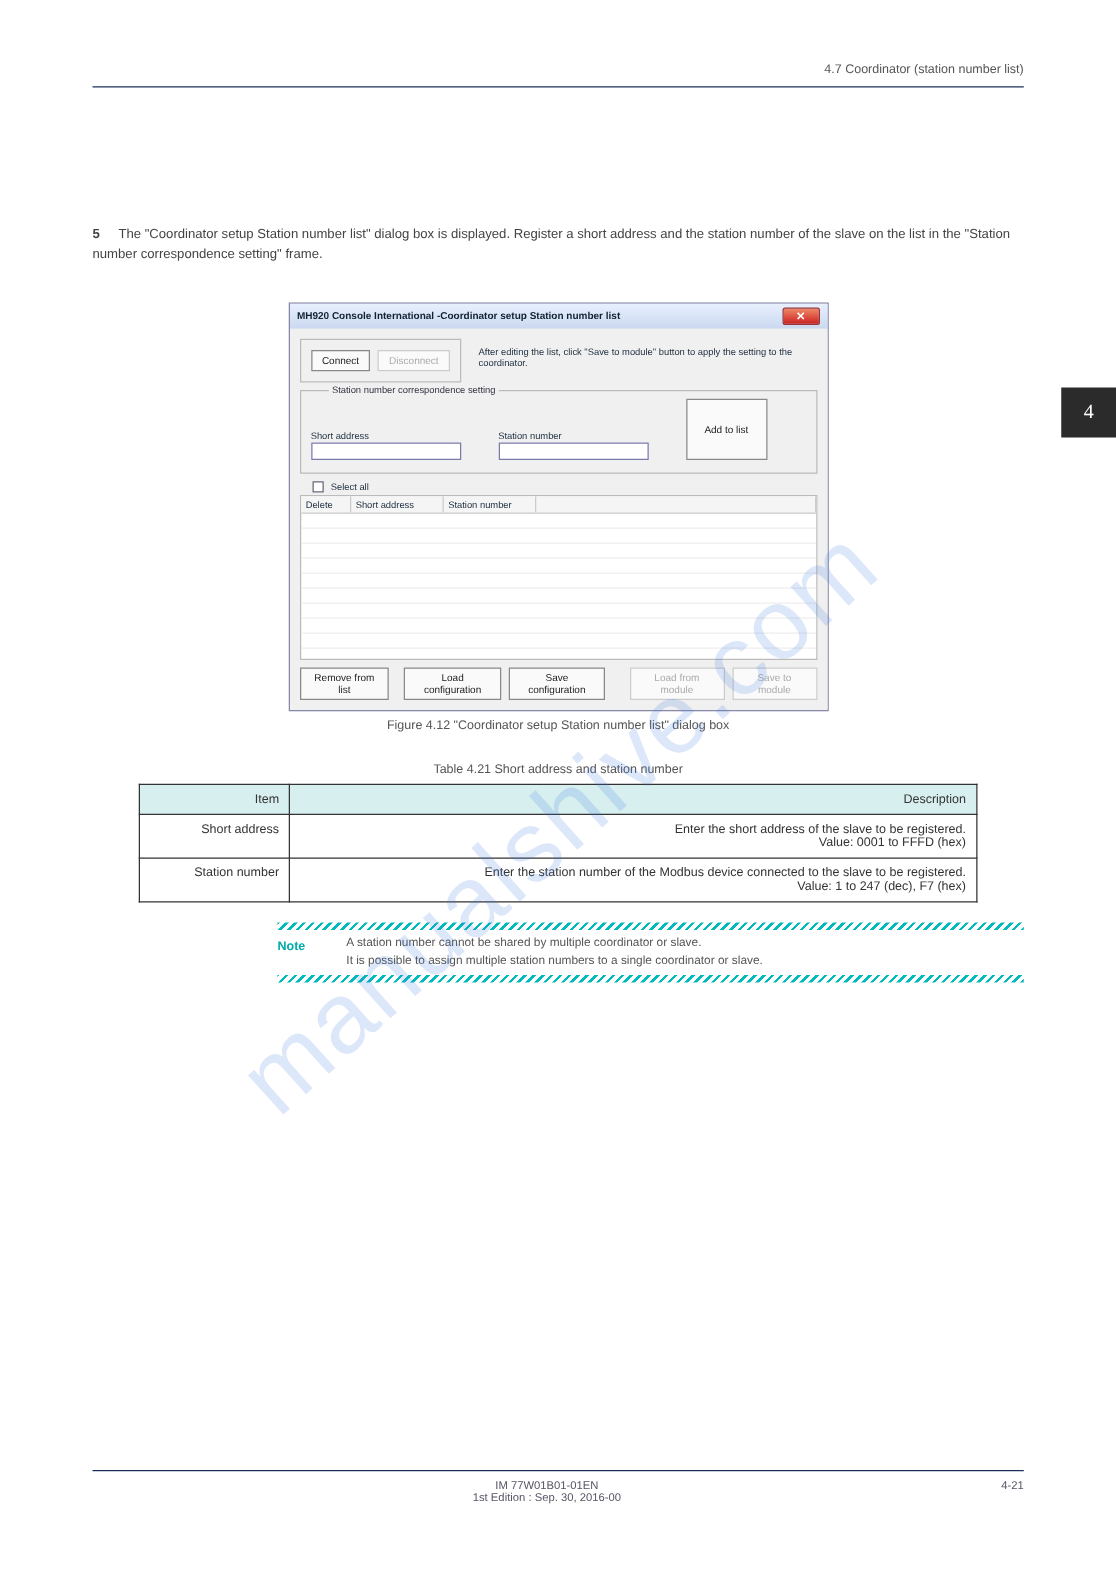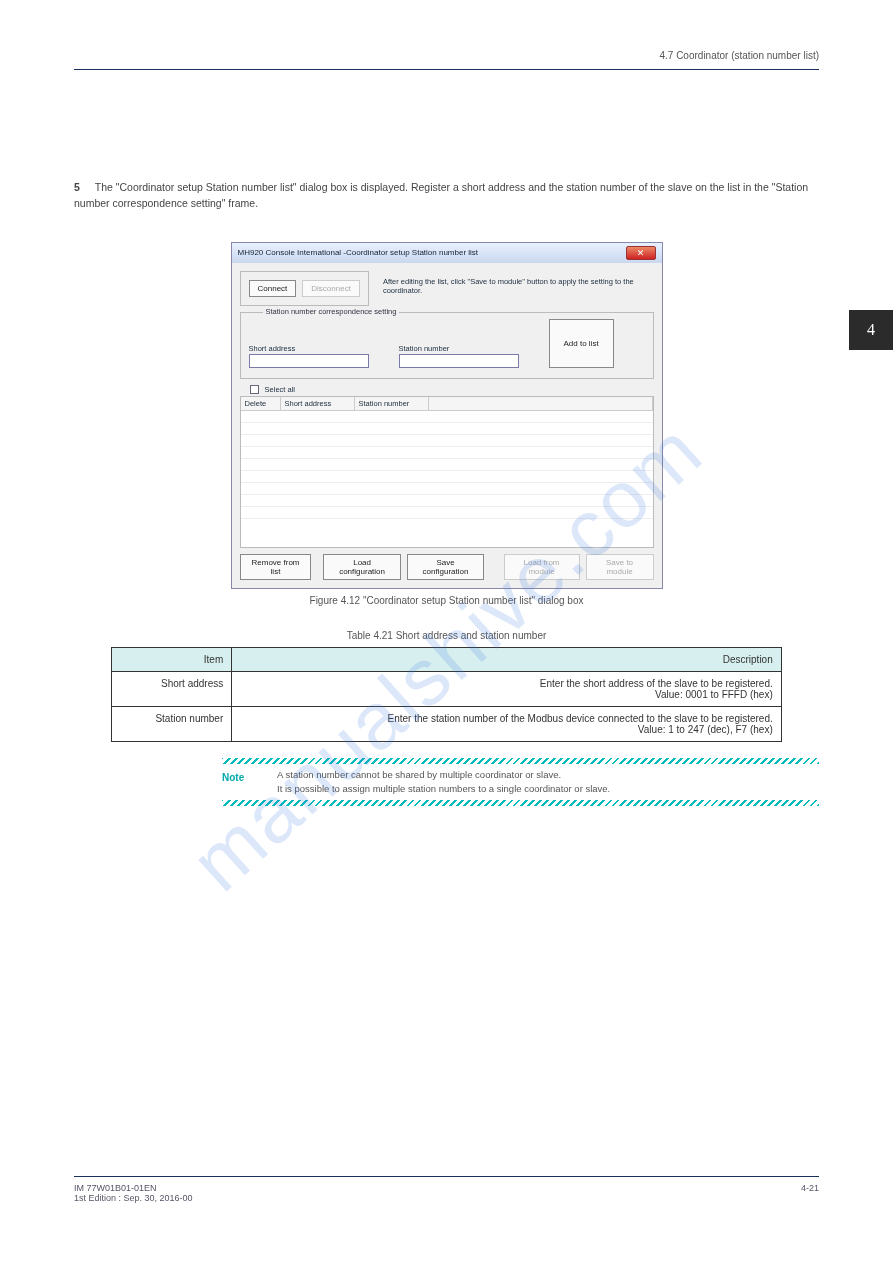--- a/index.html
+++ b/index.html
@@ -16,38 +16,38 @@
   .header-right { text-align: right; font-size: 10px; color: #555; padding-top: 50px; margin-bottom: 8px; }
   hr.navy { border: none; border-top: 1px solid #1a2f5a; margin-bottom: 24px; }
   .side-tab { position: absolute; right: 0; top: 310px; width: 44px; height: 40px; background: #2b2b2b; color: #fff; text-align: center; line-height: 40px; font-size: 16px; font-family: Georgia, serif; }
   .body-text { font-size: 10.5px; color: #444; line-height: 1.5; }
   .step-num { display: inline-block; width: 18px; font-weight: bold; }
   .step { margin-top: 110px; margin-bottom: 10px; }
   .fig-caption { text-align: center; font-size: 10px; color: #555; margin-top: 4px; }
   .fig-caption-table { text-align: center; font-size: 10px; color: #555; margin-top: 8px; margin-bottom: 6px; }
   
   .dialog-wrap { width: 432px; margin: 30px auto 6px auto; border: 1px solid #88a; background: #efefef; font-size: 8px; }
-  .titlebar { background: linear-gradient(#e8f0fe,#cad8ef); padding: 3px 6px; display: flex; align-items: center; }
+  .titlebar { background: linear-gradient(#e8f0fe,#cad8ef); padding: 3px 6px; display: flex; align-items: center; font-weight: bold; }
   .titlebar-title { flex: 1; font-size: 8px; color: #123; }
   .close-btn { width: 30px; height: 14px; background: linear-gradient(#e86,#c22); color: #fff; font-size: 9px; text-align: center; line-height: 13px; border: 1px solid #933; border-radius: 2px; }
   .dlg-body { padding: 8px; background: #f0f0f0; }
   .top-row { display: flex; gap: 8px; margin-bottom: 6px; }
   .conn-frame { border: 1px solid #bbb; padding: 8px; display: flex; gap: 6px; background: #f0f0f0; }
   .btn { border: 1px solid #888; background: #fafafa; padding: 3px 8px; font-size: 8px; color: #222; }
   .btn.disabled { color: #aaa; border-color: #ccc; }
   .info-box { font-size: 7.5px; color: #234; padding: 6px; flex: 1; }
   .fieldset { border: 1px solid #bbb; padding: 6px 8px 10px 8px; position: relative; margin-bottom: 4px; }
   .fieldset > .legend { position: absolute; top: -6px; left: 22px; background: #f0f0f0; padding: 0 3px; font-size: 7.5px; color: #334; }
   .fld-row { display: flex; gap: 30px; align-items: flex-end; }
   .fld { display: flex; flex-direction: column; }
   .fld label { font-size: 7.5px; color: #234; margin-bottom: 1px; }
   .txt { border: 1px solid #7a7aaa; width: 120px; height: 14px; background: #fff; }
   .btn-add { align-self: flex-end; padding: 19px 14px; }
   .selall { margin: 6px 0 2px 10px; font-size: 7.5px; color: #234; }
-  .grid-box { border: 1px solid #bbb; background: #fff; height: 152px; overflow: hidden; }
+  .grid-box { border: 1px solid #bbb; background: #fff; height: 132px; overflow: hidden; }
   .grid-head { display: flex; background: #f5f5f5; border-bottom: 1px solid #ccc; }
   .gh { border-right: 1px solid #ccc; padding: 2px 4px; font-size: 7.5px; color: #234; }
   .gh1 { width: 40px; }
   .gh2 { width: 74px; }
   .gh3 { width: 74px; }
   .gh4 { flex: 1; }
   .grid-rows { }
   .grid-row { height: 12px; border-bottom: 1px solid #eee; }
   .bottom-row { display: flex; gap: 6px; margin-top: 6px; align-items: center; }
   .spacer { flex: 1; }
@@ -58,21 +58,21 @@
   table.spec td.item { width: 120px; }
   
   .note-block { margin: 16px 0 0 148px; }
   .hatch { height: 6px; background: repeating-linear-gradient(-45deg,#0bb,#0bb 2px,#fff 2px,#fff 5px); margin: 4px 0; }
   .note-label { color: #0aa; font-weight: bold; font-size: 10px; padding: 4px 0; display: inline-block; width: 52px; vertical-align: top; }
   .note-body { display: inline-block; font-size: 9.5px; color: #555; line-height: 1.45; width: calc(100% - 60px); vertical-align: top; }
   
   .watermark { position: absolute; left: 50%; top: 52%; transform: translate(-50%,-50%) rotate(-42deg); font-size: 80px; color: rgba(60,120,230,0.18); font-weight: 500; letter-spacing: 2px; pointer-events: none; white-space: nowrap; font-family: Arial, sans-serif; }
   .footer { position: absolute; bottom: 60px; left: 74px; right: 74px; }
   .footer hr { border: none; border-top: 1px solid #1a2f5a; margin-bottom: 6px; }
-  .footer-row { display: flex; font-size: 9px; color: #556; }
+  .footer-row { display: flex; font-size: 9px; color: #556; text-align: center; }
   .footer-row .fl { flex: 1; }
 </style>
 </head>
 <body>
 
 <div class="watermark">manualshive.com</div>
 
 <div class="side-tab">4</div>
 
 <div class="page">

